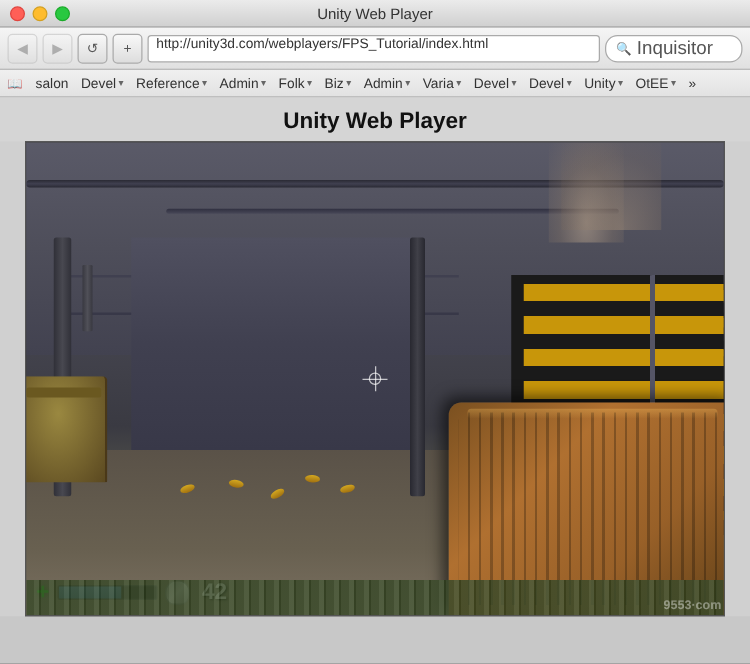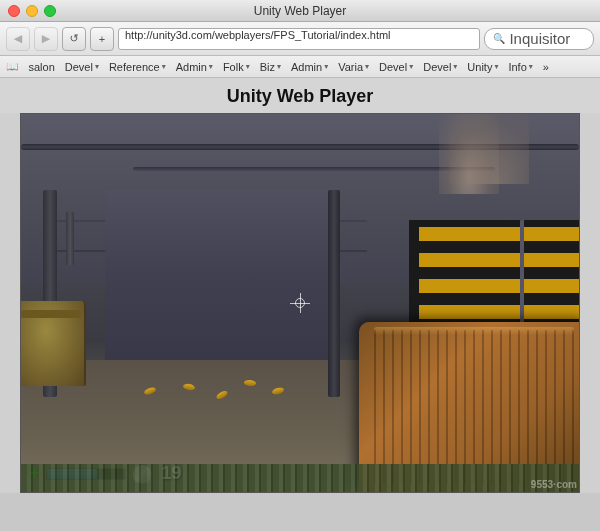--- a/index.html
+++ b/index.html
@@ -413,21 +413,21 @@
   </div>
   <div class="bookmark-item">
     <span>Devel</span>
     <span class="chevron">▾</span>
   </div>
   <div class="bookmark-item">
     <span>Unity</span>
     <span class="chevron">▾</span>
   </div>
   <div class="bookmark-item">
-    <span>Info</span>
+    <span>OtEE</span>
     <span class="chevron">▾</span>
   </div>
   <div class="bookmark-item">
     <span>»</span>
   </div>
 </div>
 
 <div class="page-content">
   <div class="page-title">Unity Web Player</div>
 
@@ -497,21 +497,21 @@
         <div style="position:absolute;top:8px;left:8px;right:8px;bottom:8px;background:repeating-linear-gradient(90deg,transparent 0px,transparent 7px,rgba(0,0,0,0.25) 7px,rgba(0,0,0,0.25) 9px);border-radius:6px;"></div>
         <div style="position:absolute;top:5px;left:15px;right:15px;height:8px;background:linear-gradient(to bottom,rgba(255,200,100,0.3),transparent);border-radius:3px;"></div>
       </div>
 
       <div class="hud">
         <span style="color:#00dd00;font-size:18px;font-weight:bold;text-shadow:0 0 4px green;">+</span>
         <div class="health-bar">
           <div class="health-fill"></div>
         </div>
         <div class="armor-icon"></div>
-        <span class="ammo-count">19</span>
+        <span class="ammo-count">42</span>
       </div>
 
       <div class="ammo-belt"></div>
 
       <div class="logo-watermark">9553·com</div>
     </div>
   </div>
 </div>
 
 </body></html>

